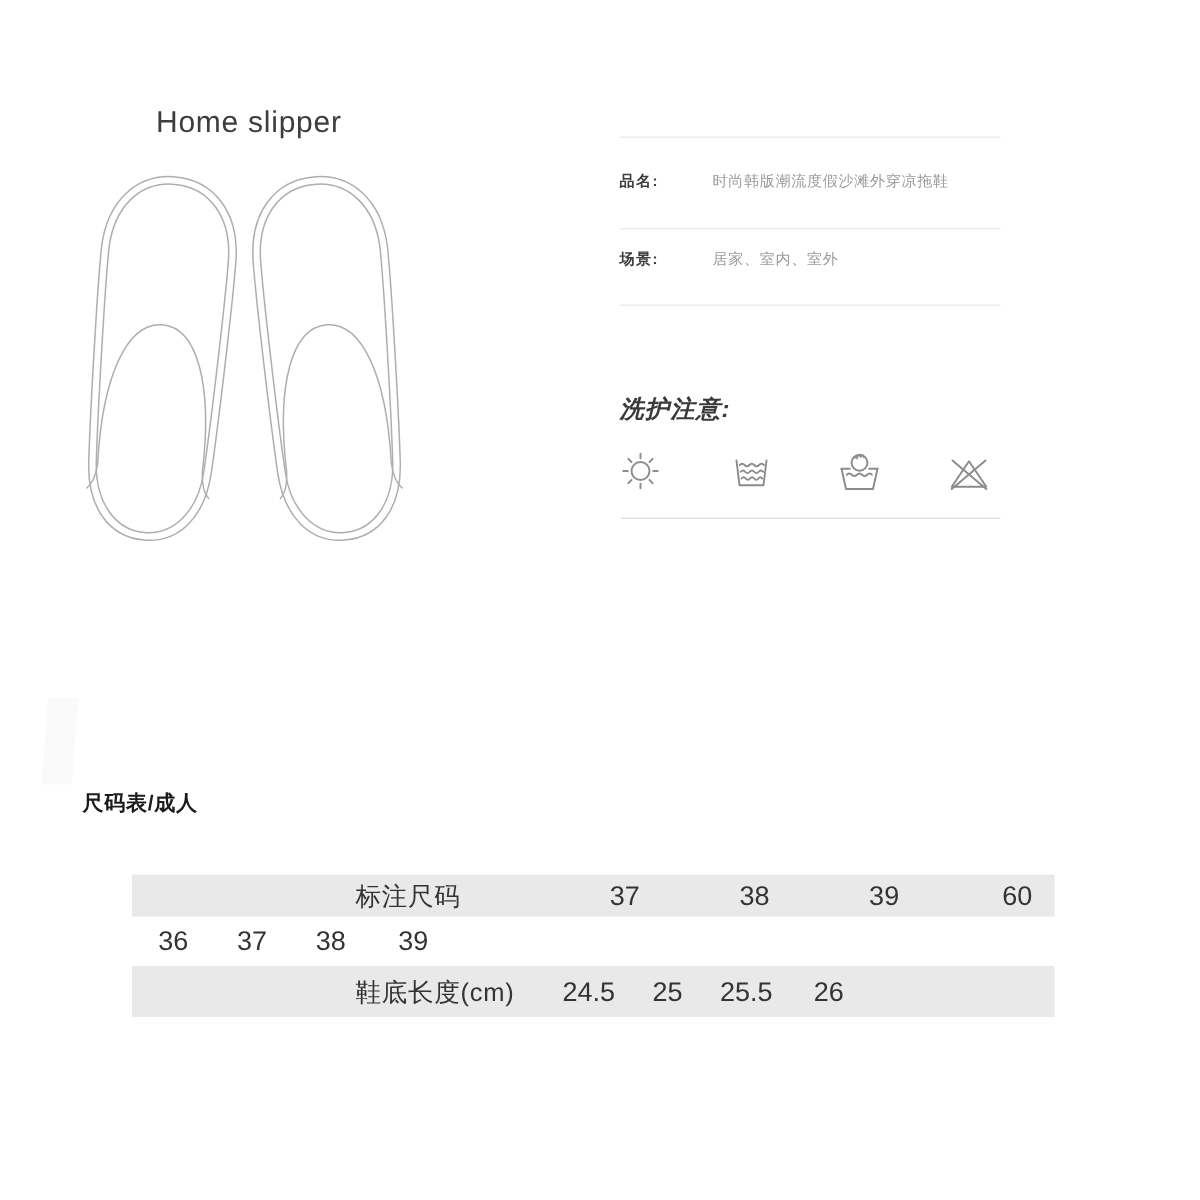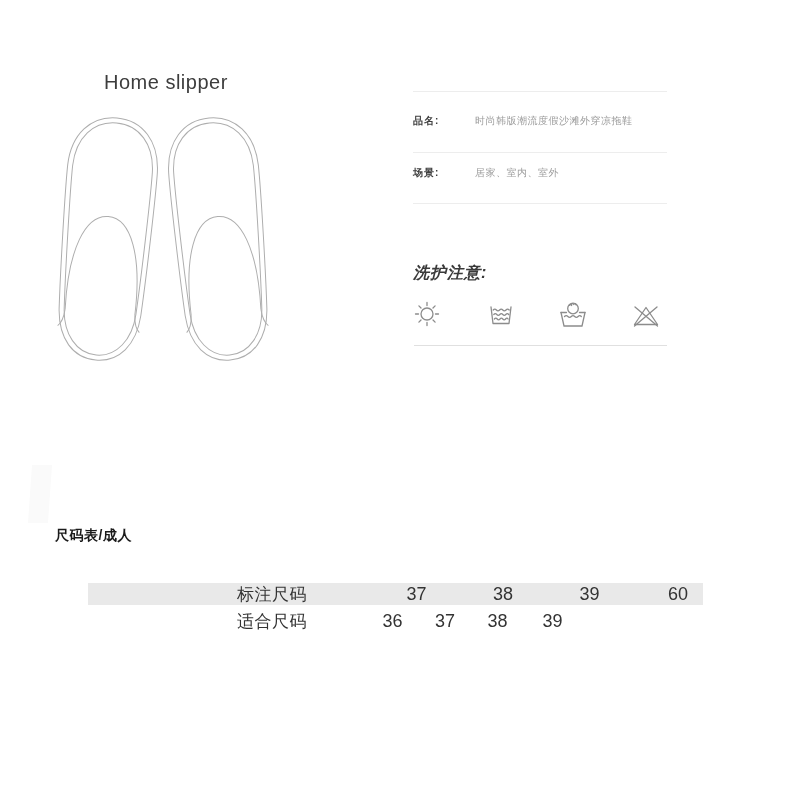--- a/index.html
+++ b/index.html
@@ -24,21 +24,21 @@
   .care-heading{position:absolute;left:413px;top:263px;font-size:16px;font-weight:600;color:#3a3a3a;letter-spacing:1px;font-style:italic;}
   .care-icon{position:absolute;top:300px;}
   .ci1{left:413px;} .ci2{left:486px;} .ci3{left:557px;} .ci4{left:631px;}
   .care-icon svg *{fill:none;stroke:#8c8c8c;stroke-width:1.3;stroke-linecap:round;stroke-linejoin:round;}
   
   .size-title{position:absolute;left:55px;top:527px;font-size:14px;font-weight:bold;color:#1b1b1b;letter-spacing:.5px;}
   .size-note{position:absolute;right:30px;top:536px;font-size:12px;color:#4b4b4b;}
   .size-table{position:absolute;left:88px;top:583px;width:615px;}
   .t-row{display:flex;align-items:center;}
   .t-row.stripe{background:#e9e9e9;}
-  .t-row.r1{height:22px;gap:39px;} .t-row.r2{height:33px;} .t-row.r3{height:34px;}
+  .t-row.r1{height:28px;gap:39px;} .t-row.r2{height:33px;} .t-row.r3{height:34px;}
   .t-label{width:277px;box-sizing:border-box;padding-left:149px;font-size:17px;color:#333;letter-spacing:.5px;}
   .t-val{text-align:center;font-size:18px;color:#333;}
   .c1{width:55px;} .c2{width:50px;} .c3{width:55px;} .c4{width:55px;}
   
   .artifact{position:absolute;left:30px;top:465px;width:20px;height:58px;background:#fafafa;transform:skewX(-4deg);}
 </style>
 </head>
 <body>
 
 <div class="canvas">
@@ -110,21 +110,27 @@
 
   <div class="size-table">
     <div class="t-row r1 stripe">
       <span class="t-label">标注尺码</span>
       <span class="t-val c1">37</span>
       <span class="t-val c2">38</span>
       <span class="t-val c3">39</span>
       <span class="t-val c4">60</span>
     </div>
     <div class="t-row r2">
-      <span class="t-label">适合尺码</span>
       <span class="t-val c1">36</span>
       <span class="t-val c2">37</span>
       <span class="t-val c3">38</span>
       <span class="t-val c4">39</span>
+    </div>
+    <div class="t-row r3 stripe">
+      <span class="t-label">鞋底长度(cm)</span>
+      <span class="t-val c1">24.5</span>
+      <span class="t-val c2">25</span>
+      <span class="t-val c3">25.5</span>
+      <span class="t-val c4">26</span>
     </div>
   </div>
 
 </div>
 
 </body></html>

